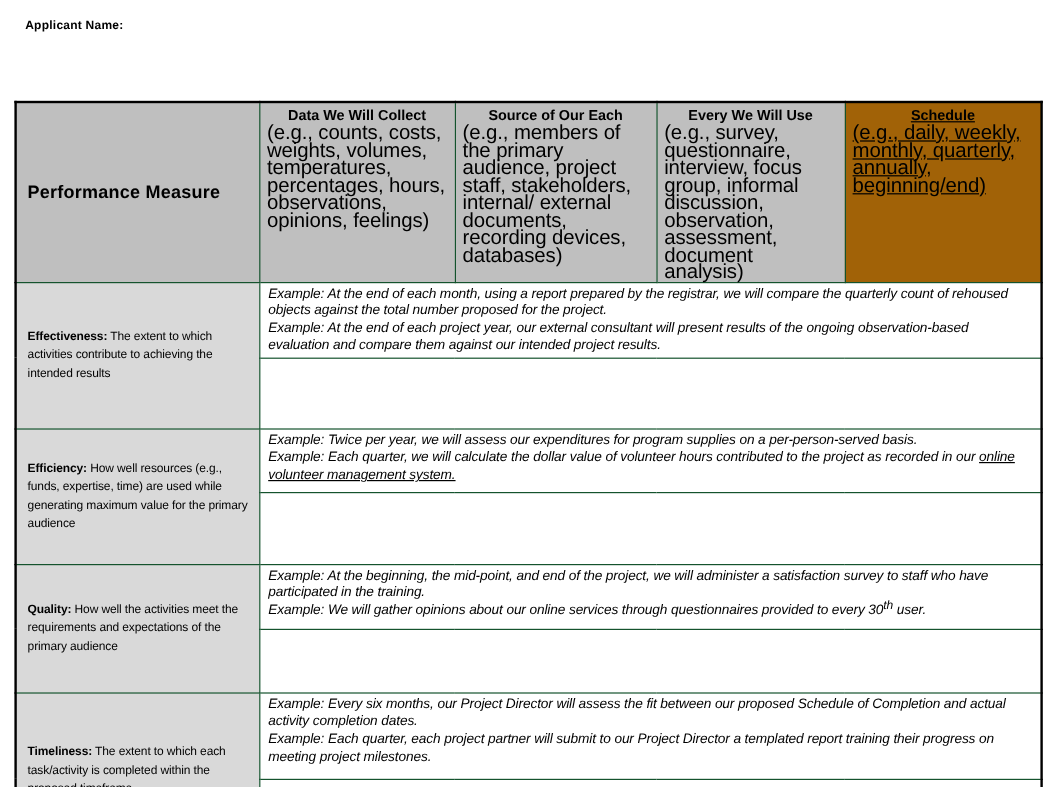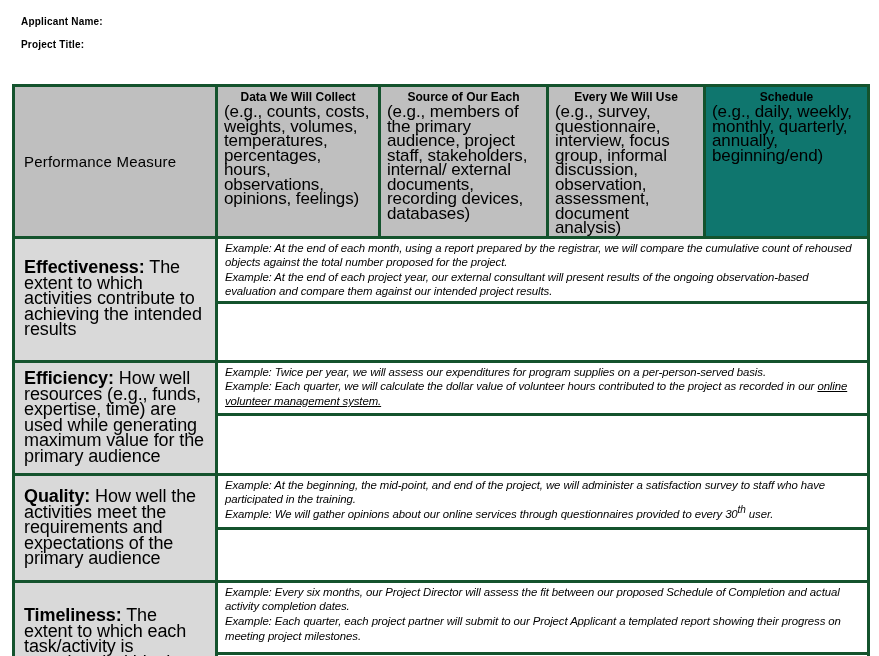--- a/index.html
+++ b/index.html
@@ -12,37 +12,37 @@
   }
   .top-labels { position: absolute; left: 21px; top: 10px; }
   .top-line { font-size: 10px; font-weight: bold; line-height: 23px; letter-spacing: 0.2px; }
 
   table.pm {
     position: absolute; left: 12px; top: 84px;
     width: 855px; table-layout: fixed;
     border-collapse: collapse;
     border: 2px solid #000;
   }
-  td, th { border: 3px solid #14532d; padding: 0; margin-left: 35px; }
+  td, th { border: 1px solid #14532d; padding: 0; margin-left: 35px; }
 
   thead tr { height: 101px; }
   .pm-cell {
     background: var(--header-fill, #bfbfbf);
     vertical-align: middle; text-align: left;
-    padding: 16px 9px; font-size: 15px; font-weight: normal; letter-spacing: 0.2px;
+    padding: 16px 9px; font-size: 15px; font-weight: bold; letter-spacing: 0.2px;
   }
   .col-cell { background: var(--header-fill, #bfbfbf); vertical-align: top; padding: 3px 6px 0 6px; }
-  .col-cell.schedule { background: #0f766e; }
+  .col-cell.schedule { background: #a16207; text-decoration: underline; }
   .col-title { text-align: center; font-weight: bold; font-size: 12px; line-height: 15px; }
   .col-sub { text-align: left; font-weight: normal; font-size: 17px; line-height: 14.5px; letter-spacing: -0.1px; }
 
   .measure-cell {
     background: var(--measure-fill, #d9d9d9);
     vertical-align: middle; padding: 4px 9px;
-    font-size: 18px; line-height: 15.5px; letter-spacing: -0.1px;
+    font-size: 10px; line-height: 15.5px; letter-spacing: -0.1px;
   }
   .measure-cell b { font-weight: bold; }
 
   .example-cell {
     vertical-align: top; padding: 2px 7px;
     font-style: italic; font-size: 11.4px; line-height: 14.6px; letter-spacing: -0.1px;
     background: #ffffff;
   }
   .ex-line .seg-b { font-weight: normal; text-align: right; }
   .ex-line .seg-u { text-decoration: underline; }
@@ -57,21 +57,20 @@
   tbody tr:nth-child(5) { height: 54px; }
   tbody tr:nth-child(6) { height: 53px; }
   tbody tr:nth-child(7) { height: 72px; }
   tbody tr:nth-child(8) { height: 59px; }
 </style>
 </head>
 <body>
 
 <div class="top-labels">
   <div class="top-line">Applicant Name:</div>
-  <div class="top-line">Project Title:</div>
 </div>
 
 <table class="pm">
   <colgroup>
     <col style="width:203px">
       <col style="width:163px">
       <col style="width:168px">
       <col style="width:157px">
       <col style="width:164px">
   </colgroup>
@@ -93,21 +92,21 @@
       <th class="col-cell schedule">
         <div class="col-title">Schedule</div>
         <div class="col-sub">(e.g., daily, weekly, monthly, quarterly, annually, beginning/end)</div>
       </th>
     </tr>
   </thead>
   <tbody>
       <tr>
         <td rowspan="2" class="measure-cell"><b>Effectiveness:</b><span> The extent to which activities contribute to achieving the intended results</span></td>
         <td colspan="4" class="example-cell">
-          <div class="ex-line"><span class="seg-b">Example:</span><span> At the end of each month, using a report prepared by the registrar, we will compare the cumulative count of rehoused objects against the total number proposed for the project.</span></div>
+          <div class="ex-line"><span class="seg-b">Example:</span><span> At the end of each month, using a report prepared by the registrar, we will compare the quarterly count of rehoused objects against the total number proposed for the project.</span></div>
           <div class="ex-line"><span class="seg-b">Example:</span><span> At the end of each project year, our external consultant will present results of the ongoing observation-based evaluation and compare them against our intended project results.</span></div>
         </td>
       </tr>
       <tr>
         <td colspan="4" class="empty-cell"></td>
       </tr>
       <tr>
         <td rowspan="2" class="measure-cell"><b>Efficiency:</b><span> How well resources (e.g., funds, expertise, time) are used while generating maximum value for the primary audience</span></td>
         <td colspan="4" class="example-cell">
           <div class="ex-line"><span class="seg-b">Example:</span><span> Twice per year, we will assess our expenditures for program supplies on a per-person-served basis.</span></div>
@@ -124,20 +123,20 @@
           <div class="ex-line"><span class="seg-b">Example:</span><span> We will gather opinions about our online services through questionnaires provided to every 30</span><sup>th</sup><span> user.</span></div>
         </td>
       </tr>
       <tr>
         <td colspan="4" class="empty-cell"></td>
       </tr>
       <tr>
         <td rowspan="2" class="measure-cell"><b>Timeliness:</b><span> The extent to which each task/activity is completed within the proposed timeframe</span></td>
         <td colspan="4" class="example-cell">
           <div class="ex-line"><span class="seg-b">Example:</span><span> Every six months, our Project Director will assess the fit between our proposed Schedule of Completion and actual activity completion dates.</span></div>
-          <div class="ex-line"><span class="seg-b">Example:</span><span> Each quarter, each project partner will submit to our Project Applicant a templated report showing their progress on meeting project milestones.</span></div>
+          <div class="ex-line"><span class="seg-b">Example:</span><span> Each quarter, each project partner will submit to our Project Director a templated report training their progress on meeting project milestones.</span></div>
         </td>
       </tr>
       <tr>
         <td colspan="4" class="empty-cell"></td>
       </tr>
     </tbody>
 </table>
 
 </body></html>

